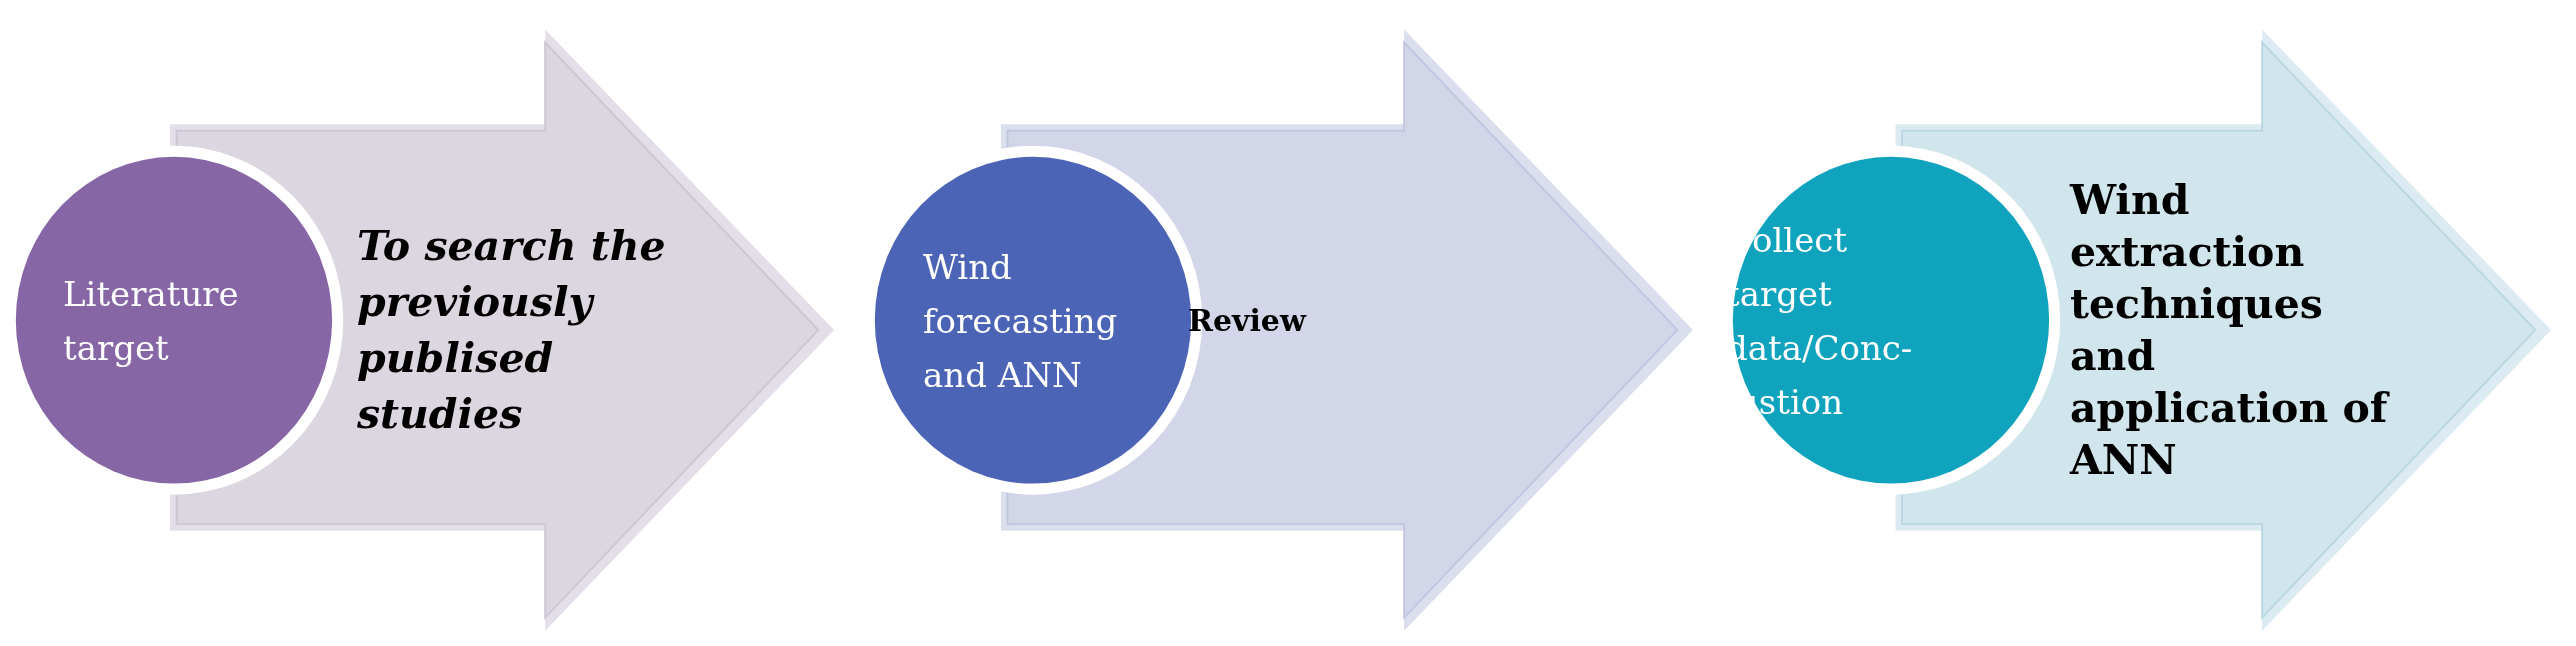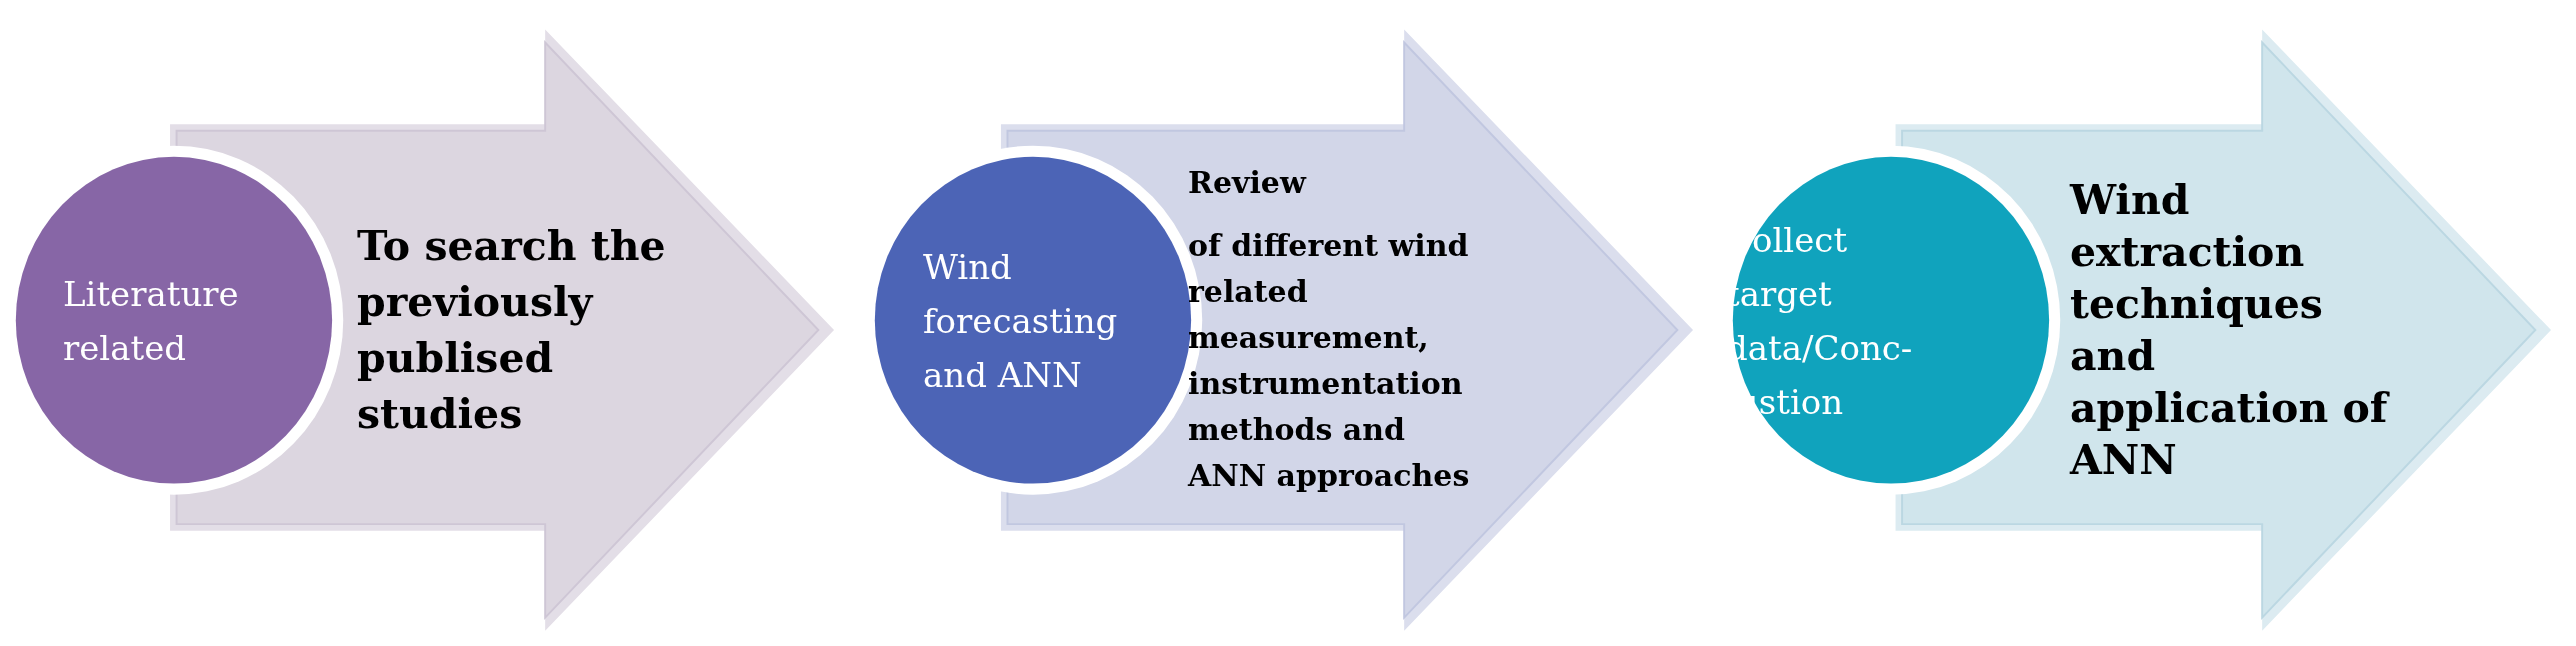--- a/index.html
+++ b/index.html
@@ -22,21 +22,21 @@
     height: 601px;
     width: 366px;
     display: flex;
     flex-direction: column;
     justify-content: center;
     color: #000000;
     font-weight: bold;
     white-space: pre-line;
     text-align: left;
   }
-  .at0 { left: 357px;  font-size: 41px; line-height: 56px; }
+  .at0 { left: 357px;  font-size: 41px; line-height: 56px; font-style: italic; }
   .at1 { left: 1188px; font-size: 30px; line-height: 46px; }
   .at2 { left: 2070px; font-size: 41px; line-height: 52px; }
   .intro { margin-bottom: 17.6px; }
   .intro:empty { display: none; margin: 0; }
 
   .circle-text {
     position: absolute;
     top: 157px;
     height: 327px;
     width: 261px;
@@ -80,40 +80,34 @@
   <div class="arrow-text at0">
     
     <div class="body-text">To search the
 previously
 publised
 studies</div>
   </div>
 
   <div class="arrow-text at1">
     <div class="intro">Review</div>
-    <div class="body-text">of different wind
-related
-measurement,
-instrumentation
-methods and
-ANN approaches</div>
   </div>
 
   <div class="arrow-text at2">
     
     <div class="body-text">Wind
 extraction
 techniques
 and
 application of
 ANN</div>
   </div>
 
   <div class="circle-text ct0">Literature
-related</div>
+target</div>
   <div class="circle-text ct1">Wind
 forecasting
 and ANN</div>
   <div class="circle-text ct2">Collect
 target
 data/Conc-
 lustion</div>
 
 </div>
 

